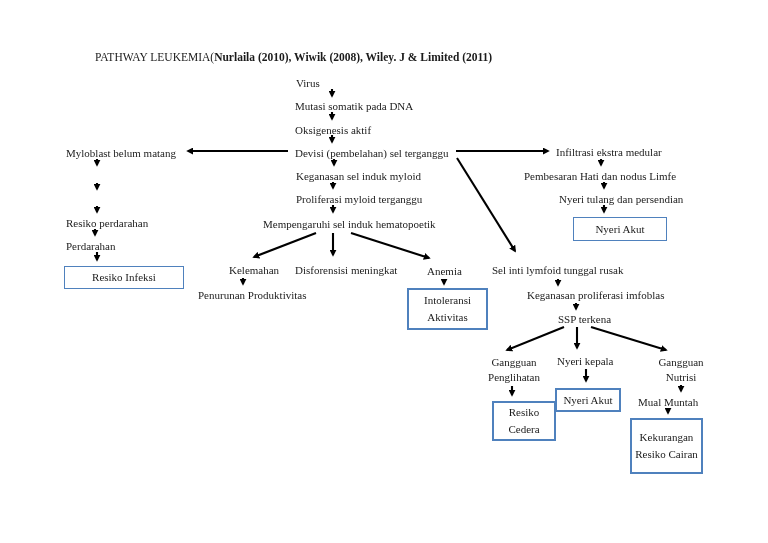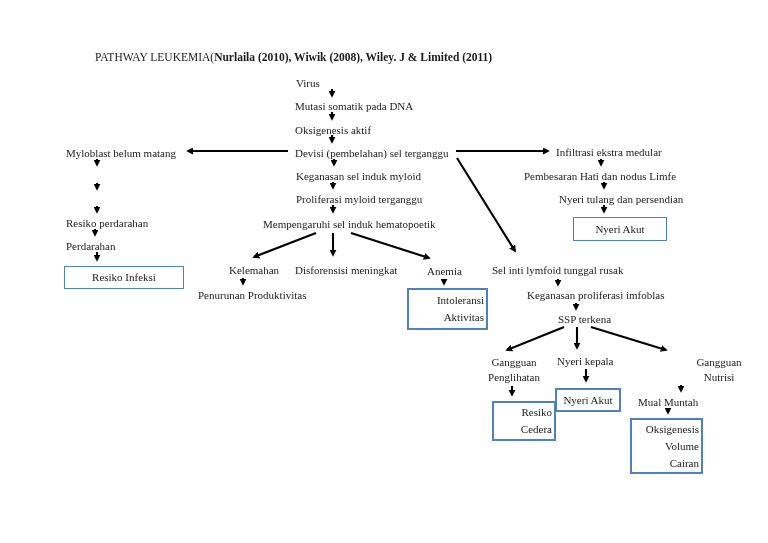--- a/index.html
+++ b/index.html
@@ -7,21 +7,21 @@
     position:relative;width:768px;height:543px;background:#ffffff;
     font-family:"Liberation Serif","DejaVu Serif",serif;
     color:#1b1b1b;overflow:hidden;
   }
   .title{position:absolute;left:65px;top:51px;font-size:11.5px;white-space:nowrap;margin-left:30px;}
   .title .cite{font-weight:bold;}
   .lbl{position:absolute;font-size:11px;line-height:13px;white-space:nowrap;}
   .lbl.wrap{white-space:normal;text-align:center;line-height:15px;}
   .box{
     position:absolute;border:2px solid #4f81bd;background:#ffffff;
-    display:flex;align-items:center;justify-content:center;text-align:right;
+    display:flex;align-items:center;justify-content:center;text-align:center;
     font-size:11px;line-height:17px;padding:1px 2px;box-sizing:border-box;
   }
   .box.thin{border-width:1px;}
   svg.arrows{position:absolute;left:0;top:0;pointer-events:none;}
   svg.arrows line{stroke:#000;stroke-width:2.1;}
 
   
   .n-virus{left:296px;top:77px}
   .n-mutasi{left:295px;top:100px}
   .n-oksi{left:295px;top:124px}
@@ -46,21 +46,21 @@
   .n-infiltrasi{left:556px;top:146px}
   .n-pembesaran{left:524px;top:170px}
   .n-nyeri-tulang{left:559px;top:193px}
   .b-nyeri-akut-1{left:573px;top:217px;width:94px;height:24px}
   
   .n-sel-inti{left:492px;top:264px}
   .n-keg-prolif{left:527px;top:289px}
   .n-ssp{left:558px;top:313px}
   .n-g-penglihatan{left:481px;top:355px;width:66px}
   .n-nyeri-kepala{left:557px;top:355px}
-  .n-g-nutrisi{left:688px;top:355px;width:62px}
+  .n-g-nutrisi{left:650px;top:355px;width:62px}
   .n-mual{left:638px;top:396px}
   .b-resiko-cedera{left:492px;top:401px;width:64px;height:40px}
   .b-nyeri-akut-2{left:555px;top:388px;width:66px;height:24px}
   .b-kekurangan{left:630px;top:418px;width:73px;height:56px}
 </style>
 </head>
 <body>
 
 <div class="canvas">
 
@@ -136,15 +136,15 @@
 
   <div class="lbl n-sel-inti">Sel inti lymfoid tunggal rusak</div>
   <div class="lbl n-keg-prolif">Keganasan proliferasi imfoblas</div>
   <div class="lbl n-ssp">SSP terkena</div>
   <div class="lbl wrap n-g-penglihatan">Gangguan Penglihatan</div>
   <div class="lbl n-nyeri-kepala">Nyeri kepala</div>
   <div class="lbl wrap n-g-nutrisi">Gangguan Nutrisi</div>
   <div class="lbl n-mual">Mual Muntah</div>
   <div class="box b-resiko-cedera">Resiko Cedera</div>
   <div class="box b-nyeri-akut-2">Nyeri Akut</div>
-  <div class="box b-kekurangan">Oksigenesis Volume Cairan</div>
+  <div class="box b-kekurangan">Kekurangan Resiko Cairan</div>
 
 </div>
 
 </body></html>

